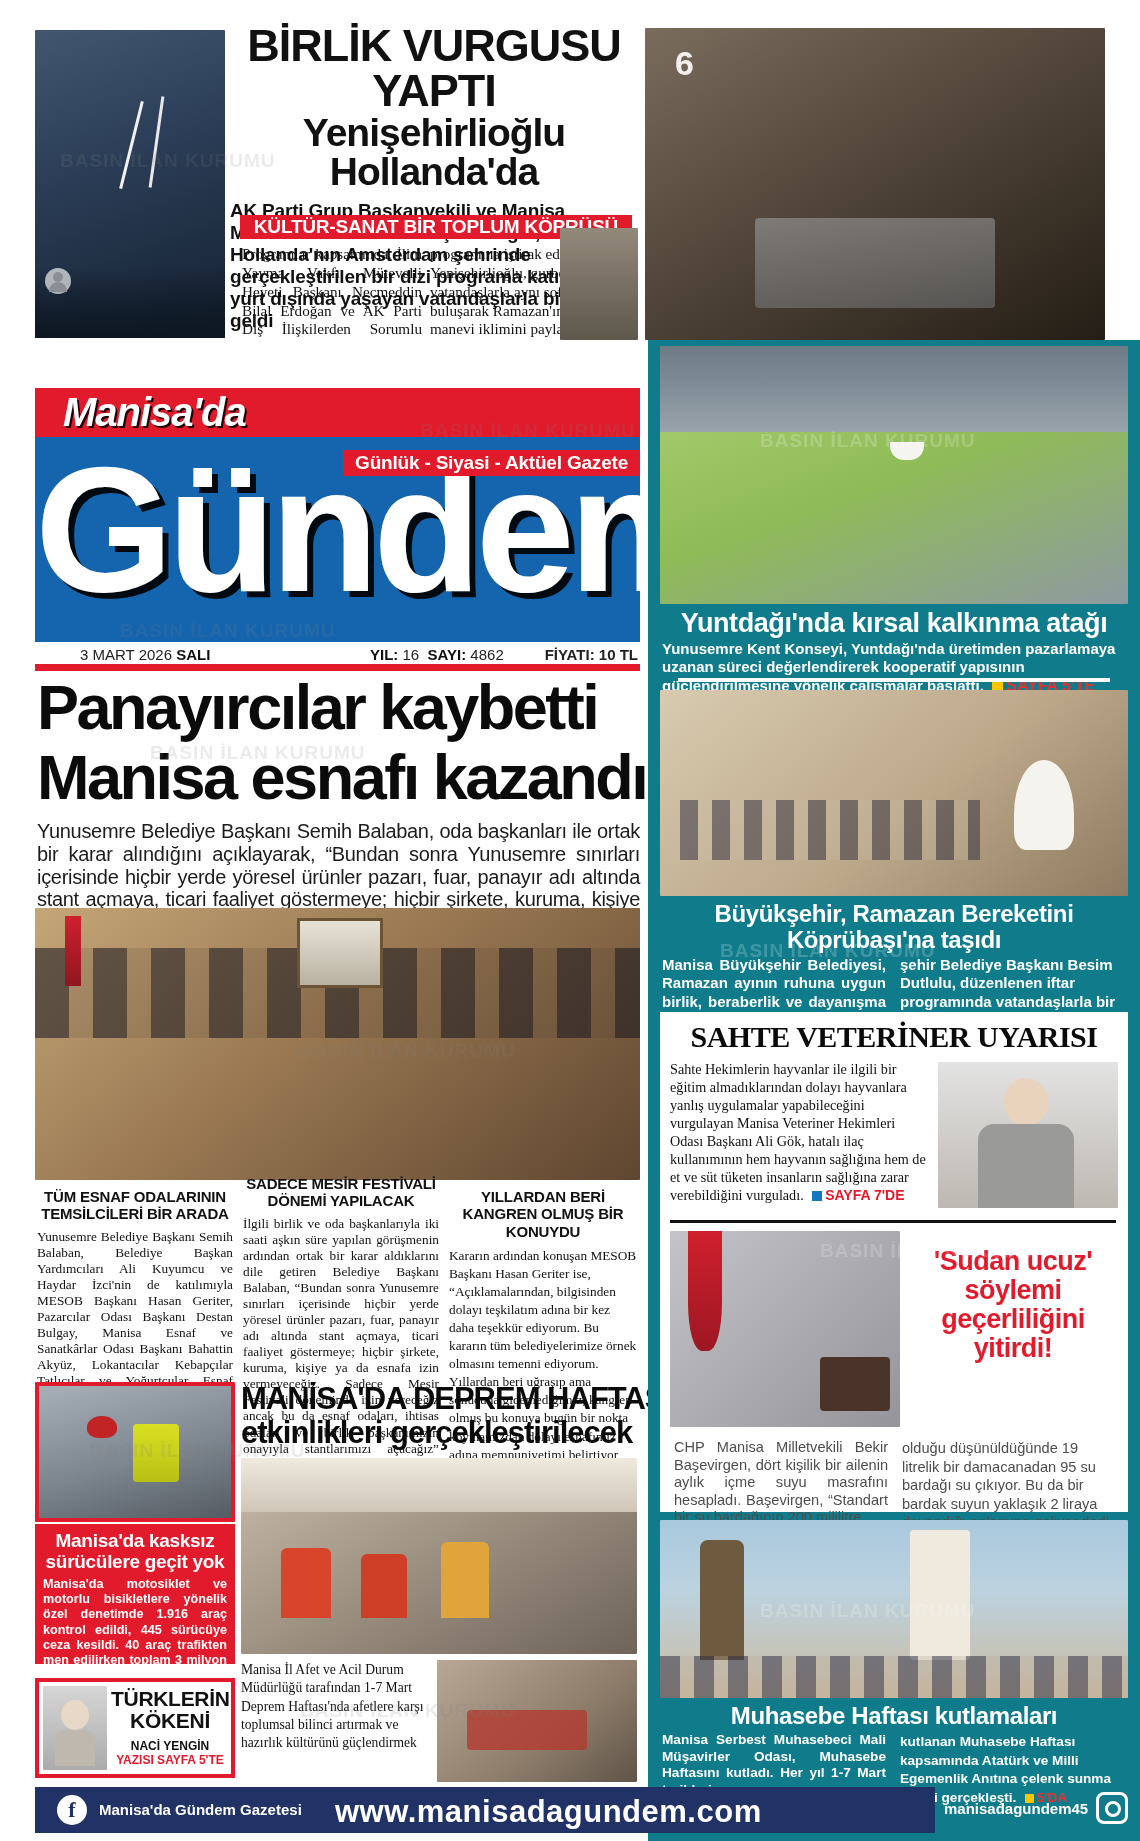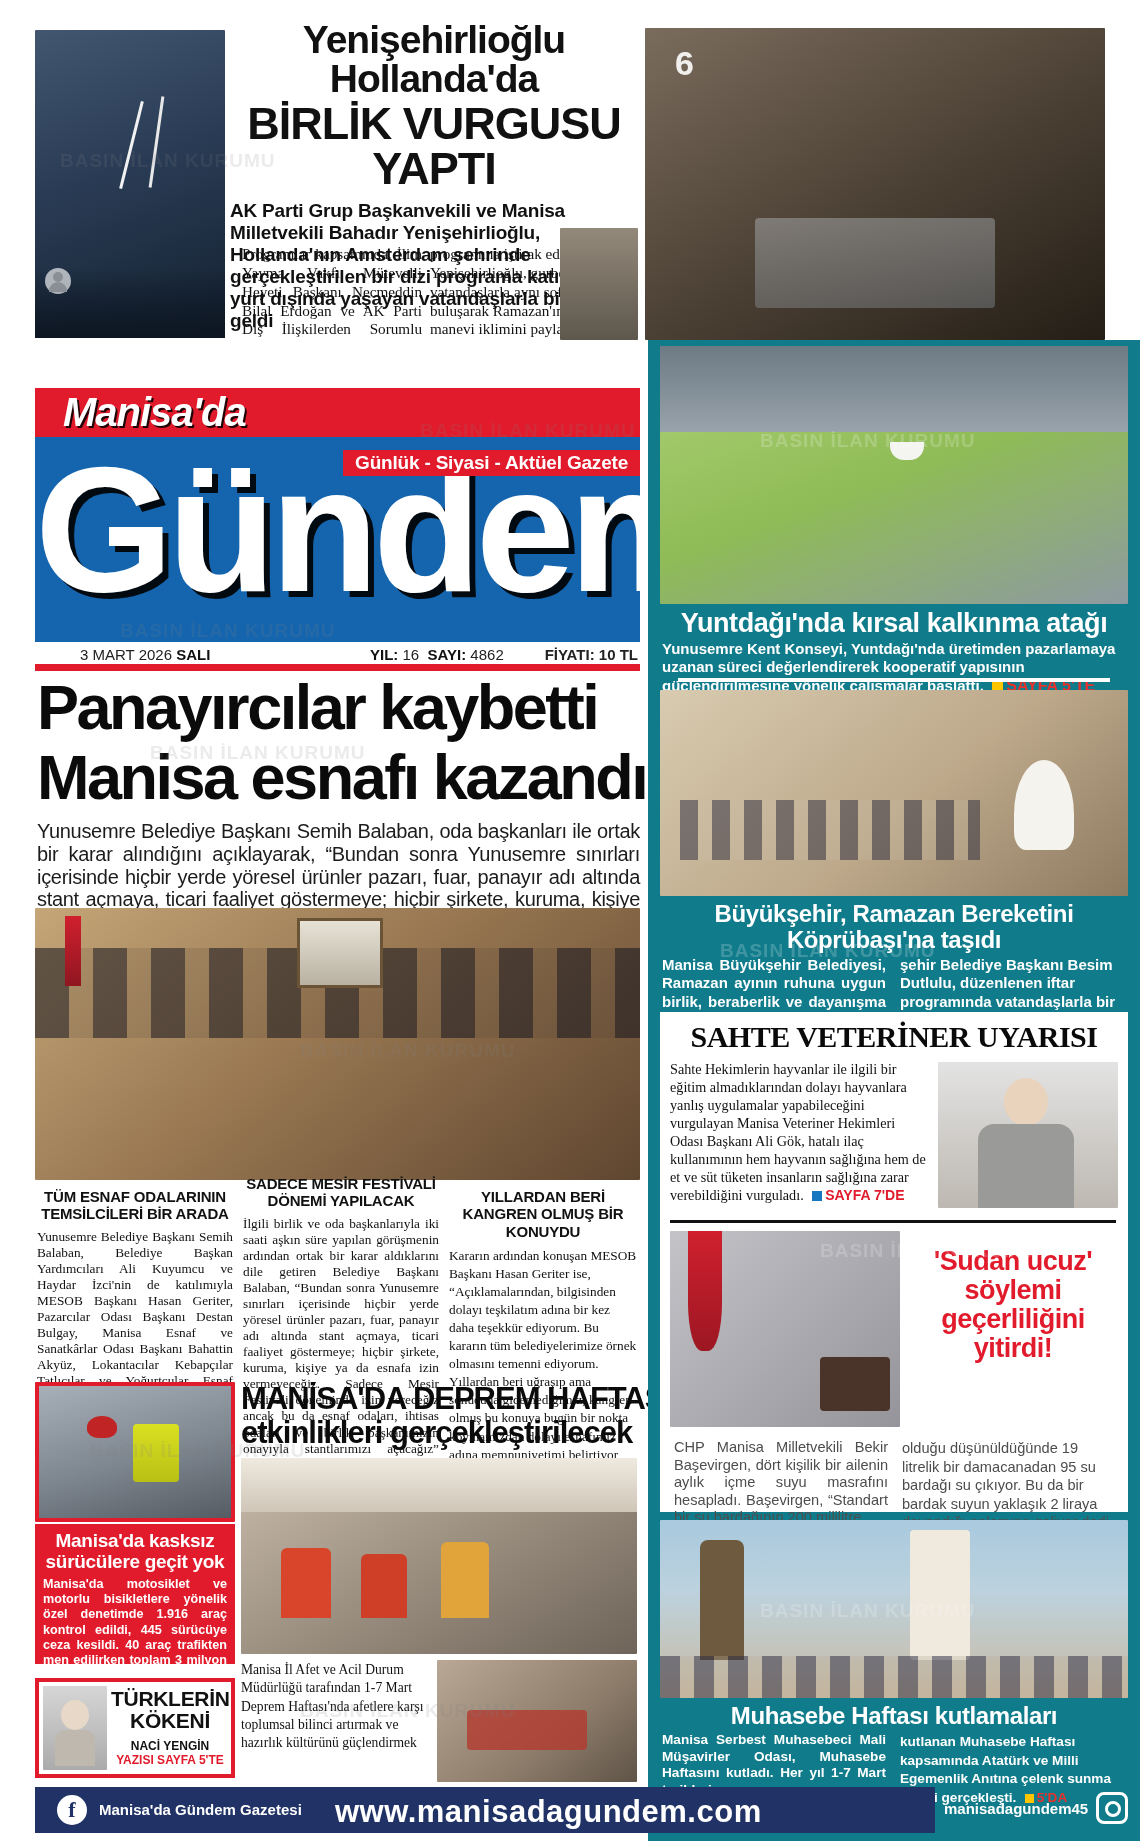--- a/index.html
+++ b/index.html
@@ -70,30 +70,31 @@
 <div class="page">
 
   <div class="photo" style="left:35px;top:30px;width:190px;height:308px;background:linear-gradient(160deg,#42566f 0%,#2a3c55 45%,#13202f 100%);">
     <span class="abs" style="left:95px;top:70px;width:3px;height:90px;background:#f2f2f2;transform:rotate(14deg);"></span>
     <span class="abs" style="left:120px;top:66px;width:3px;height:92px;background:#e9e9e9;transform:rotate(8deg);"></span>
     <span class="abs" style="left:0;bottom:0;width:100%;height:70px;background:linear-gradient(#0000,#0d1622);"></span>
     <span class="avatar" style="left:10px;bottom:44px;"></span>
   </div>
 
   <div class="abs" style="left:230px;top:20px;width:408px;">
+    <div class="top-h1 ctr" style="font-size:45px;margin-top:3px;">BİRLİK VURGUSU YAPTI</div>
     <div class="top-h1 ctr" style="font-size:39px;">Yenişehirlioğlu Hollanda'da</div>
-    <div class="top-h1 ctr" style="font-size:45px;margin-top:3px;">BİRLİK VURGUSU YAPTI</div>
     <div class="deck1" style="margin-top:9px;">AK Parti Grup Başkanvekili ve Manisa Milletvekili Bahadır Yenişehirlioğlu, Hollanda'nın Amsterdam şehrinde gerçekleştirilen bir dizi programa katılarak yurt dışında yaşayan vatandaşlarla bir araya geldi</div>
   </div>
 
   <div class="photo" style="left:645px;top:28px;width:460px;height:312px;background:linear-gradient(150deg,#7a6c5d 0%,#4a3f33 55%,#241e16 100%);">
     <span class="abs" style="left:30px;top:16px;color:#fff;font-size:34px;font-weight:bold;opacity:.9;">6</span>
     <span class="abs" style="left:110px;top:190px;width:240px;height:90px;background:linear-gradient(#cfd8e2,#9aa4b0);opacity:.35;border-radius:4px;"></span>
   </div>
 
+  <div class="banner abs" style="left:240px;top:215px;width:392px;height:24px;">KÜLTÜR-SANAT BİR TOPLUM KÖPRÜSÜ</div>
 
   <div class="newscol serif just abs" style="left:242px;top:245px;width:180px;height:95px;overflow:hidden;">Programlar kapsamında, İlim Yayma Vakfı Mütevelli Heyeti Başkanı Necmeddin Bilal Erdoğan ve AK Parti Dış İlişkilerden Sorumlu Genel Başkan Yardımcısı Zafer Sırakaya ile birlikte Uluslararası Demokratlar Birliği (UID) tarafından düzenlenen iftar</div>
   <div class="abs" style="left:430px;top:245px;width:180px;height:95px;overflow:hidden;">
     <span class="newscol serif just" style="display:inline;">programına iştirak eden Yenişehirlioğlu, gurbetçi vatandaşlarla aynı sofrada buluşarak Ramazan'ın manevi iklimini paylaştı. Yenişehirlioğlu, kültür, sanat ve edebiyatın toplumları birbirine yaklaştıran güçlü bir köprü olduğun vurgular yaptı.</span>
     
   </div>
   <div class="photo" style="left:560px;top:228px;width:78px;height:112px;background:linear-gradient(#93897b,#5e574c);"></div>
 
   <div class="abs" style="left:35px;top:388px;width:605px;height:61px;background:#e11b2b;">
     <span class="mast-prefix abs" style="left:28px;top:2px;">Manisa'da</span>

